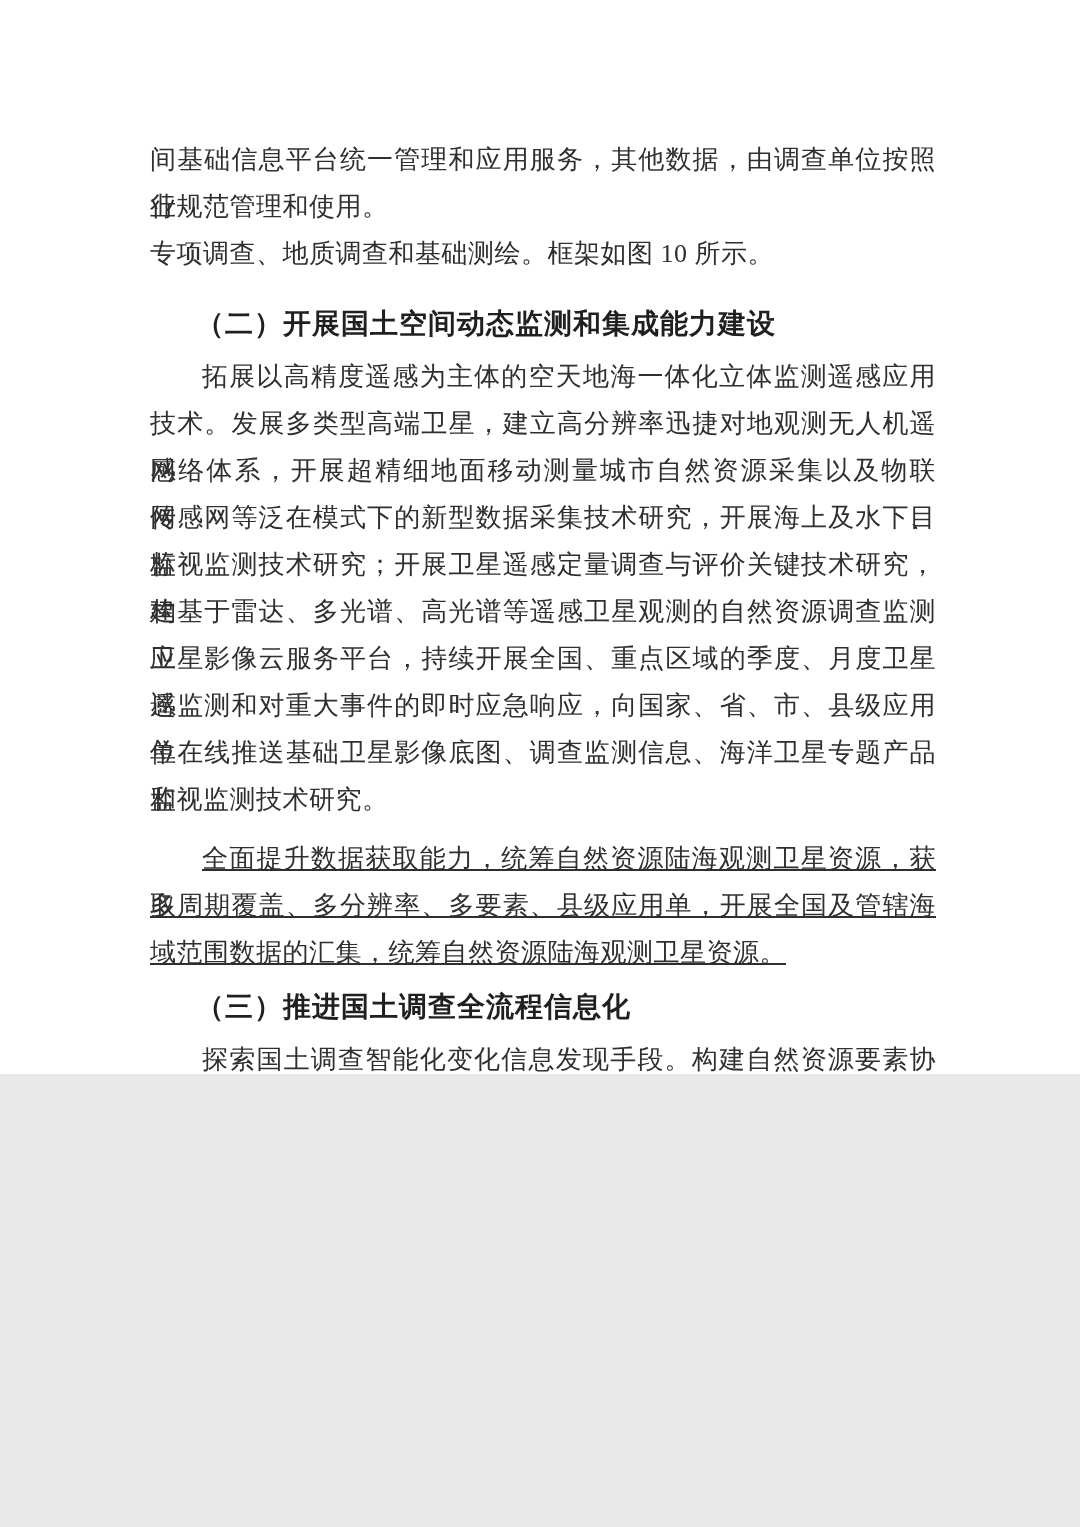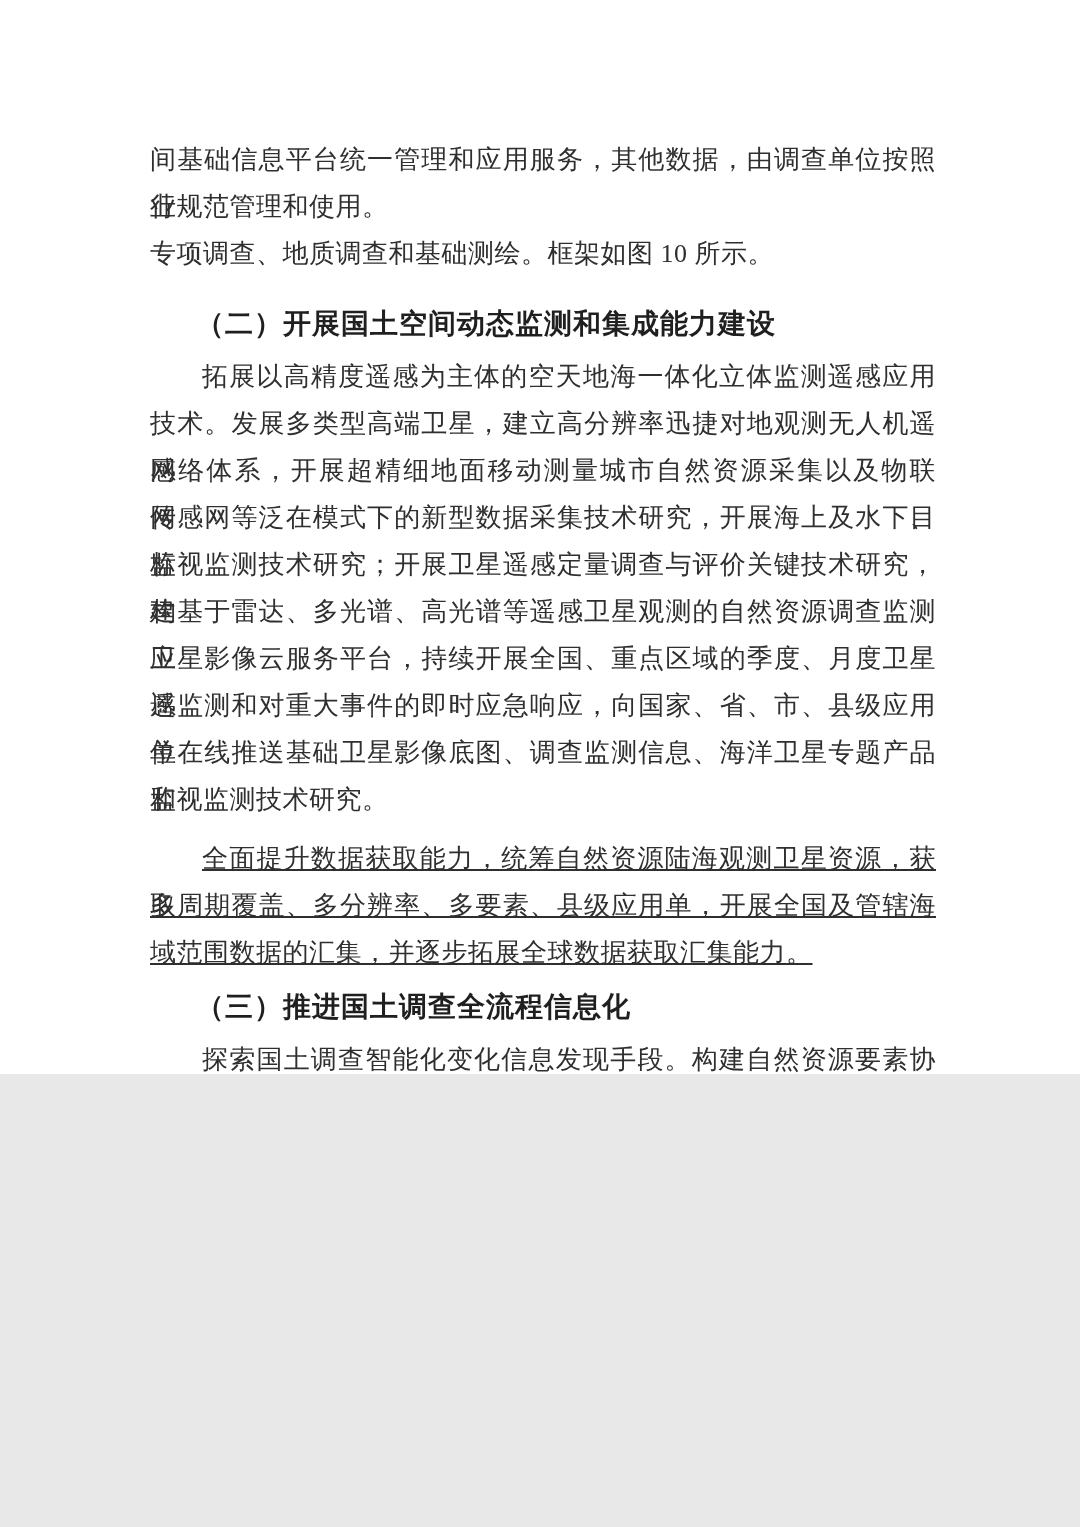--- a/index.html
+++ b/index.html
@@ -98,21 +98,21 @@
       <div class="line j">建基于雷达、多光谱、高光谱等遥感卫星观测的自然资源调查监测应</div>
       <div class="line j">卫星影像云服务平台，持续开展全国、重点区域的季度、月度卫星遥</div>
       <div class="line j">感监测和对重大事件的即时应急响应，向国家、省、市、县级应用单</div>
       <div class="line j">位在线推送基础卫星影像底图、调查监测信息、海洋卫星专题产品和</div>
       <div class="line">监视监测技术研究。</div>
     </div>
 
     <div class="para gap-top">
       <div class="line j indent">全面提升数据获取能力，统筹自然资源陆海观测卫星资源，获取</div>
       <div class="line j">多周期覆盖、多分辨率、多要素、县级应用单，开展全国及管辖海</div>
-      <div class="line">域范围数据的汇集，并逐步拓展全球数据获取汇集能力。</div>
+      <div class="line">域范围数据的汇集，统筹自然资源陆海观测卫星资源。</div>
     </div>
 
     <div class="heading second">（三）推进国土调查全流程信息化</div>
 
     <div class="para">
       <div class="line j indent">探索国土调查智能化变化信息发现手段。构建自然资源要素协同</div>
       <div class="line j">监测与信息快速提取技术机制，实现自然资源变化要素自动化、批量</div>
       <div class="line j">化、持续开展全国，形成自然资源全要素、空天地海一体化的变化信</div>
       <div class="line">息监测、提取技术体系。</div>
     </div>

